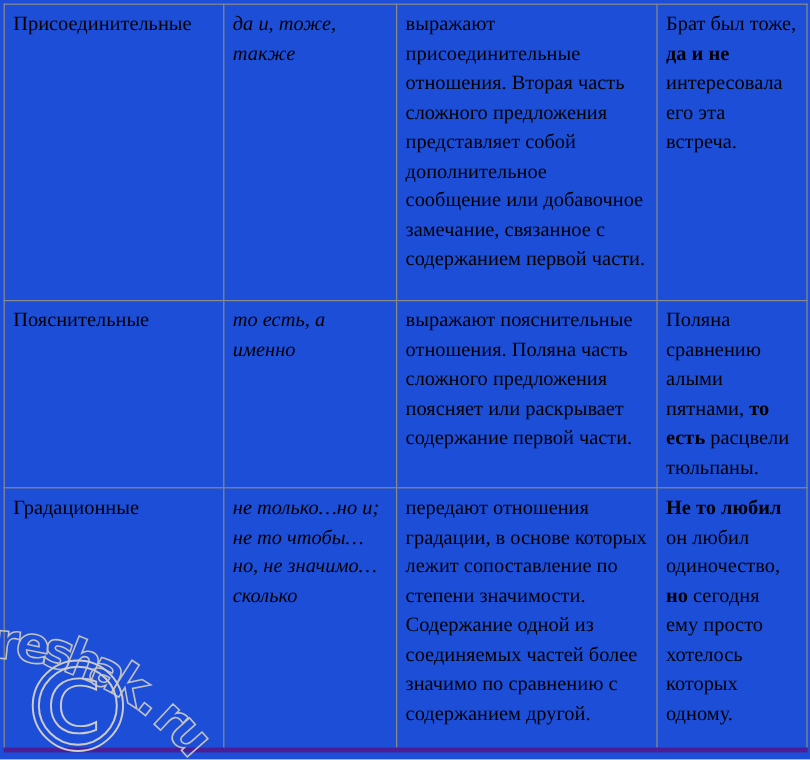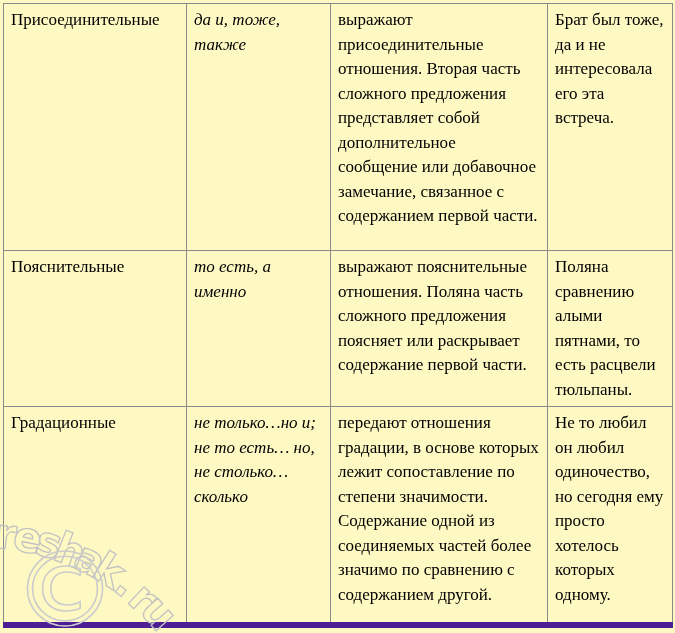--- a/index.html
+++ b/index.html
@@ -1,19 +1,19 @@
 <!DOCTYPE html>
 <html><head>
 <meta charset="utf-8">
 <style>
   html,body{margin:0;padding:0;background:#fff;}
   .page{
     position:relative;
     width:675px;height:633px;
-    background:#fef9c3;
+    background:#1d4ed8;
     overflow:hidden;
     font-family:"Liberation Serif", serif;
     color:#000;
   }
   table.gram{
     position:absolute;left:3px;top:3px;
     width:669px;
     border-collapse:collapse;
     table-layout:fixed;
   }
@@ -21,24 +21,24 @@
     border:1px solid #8a8a8a;
     vertical-align:top;
     padding:4px 8px 4px 7px;
     font-size:17px;
     line-height:24.5px;
     word-wrap:break-word;
   }
   tr.r1{height:247px;}
   tr.r2{height:155px;}
   tr.r3{height:218px;}
-  tr.r3 td{border-bottom:6px solid #4c1d95;}
+  tr.r3 td{border-bottom:4px solid #4c1d95;}
   td.c2{padding-right:24px;font-style:italic;}
   td.c4{border-right:none;padding-right:6px;}
-  td .seg-b{font-weight:normal;}
+  td .seg-b{font-weight:bold;}
 
   .watermark{
     position:absolute;left:0;top:0;width:675px;height:633px;
     pointer-events:none;
   }
   .wm-letter{
     position:absolute;
     font-family:"DejaVu Sans", sans-serif;
     font-weight:bold;
     font-size:42px;
@@ -78,21 +78,21 @@
         <td class="c4"><span>Брат был тоже, </span><span class="seg-b">да и не</span><span> интересовала его эта встреча.</span></td>
       </tr>
       <tr class="r2">
         <td class="c1">Пояснительные</td>
         <td class="c2">то есть, а именно</td>
         <td class="c3">выражают пояснительные отношения. Поляна часть сложного предложения поясняет или раскрывает содержание первой части.</td>
         <td class="c4"><span>Поляна сравнению алыми пятнами, </span><span class="seg-b">то есть</span><span> расцвели тюльпаны.</span></td>
       </tr>
       <tr class="r3">
         <td class="c1">Градационные</td>
-        <td class="c2">не только…но и; не то есть… но, не столько… сколько</td>
+        <td class="c2">не только…но и; не то чтобы… но, не значимо… сколько</td>
         <td class="c3">передают отношения градации, в основе которых лежит сопоставление по степени значимости. Содержание одной из соединяемых частей более значимо по сравнению с содержанием другой.</td>
         <td class="c4"><span class="seg-b">Не то любил</span><span> он любил одиночество, </span><span class="seg-b">но</span><span> сегодня ему просто хотелось которых одному.</span></td>
       </tr>
     </tbody>
   </table>
 
   <div class="watermark">
     <div id="watermark-text">
         <span class="wm-letter" style="left: 5.82551px; top: 534.801px; transform: translate(-50%, -50%) rotate(6deg);">r</span>
         <span class="wm-letter" style="left: 27.5372px; top: 538.104px; transform: translate(-50%, -50%) rotate(11.3deg);">e</span>

